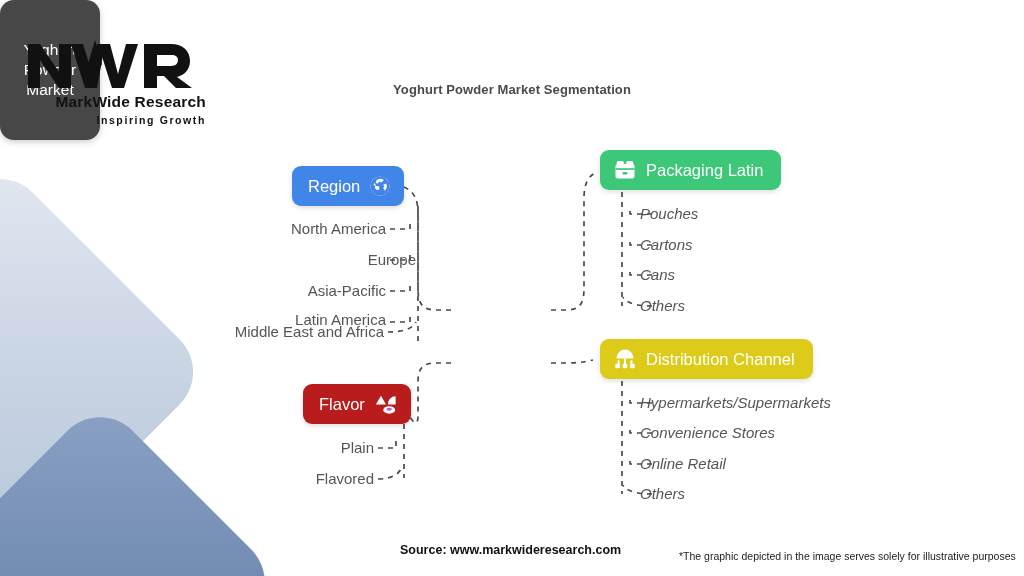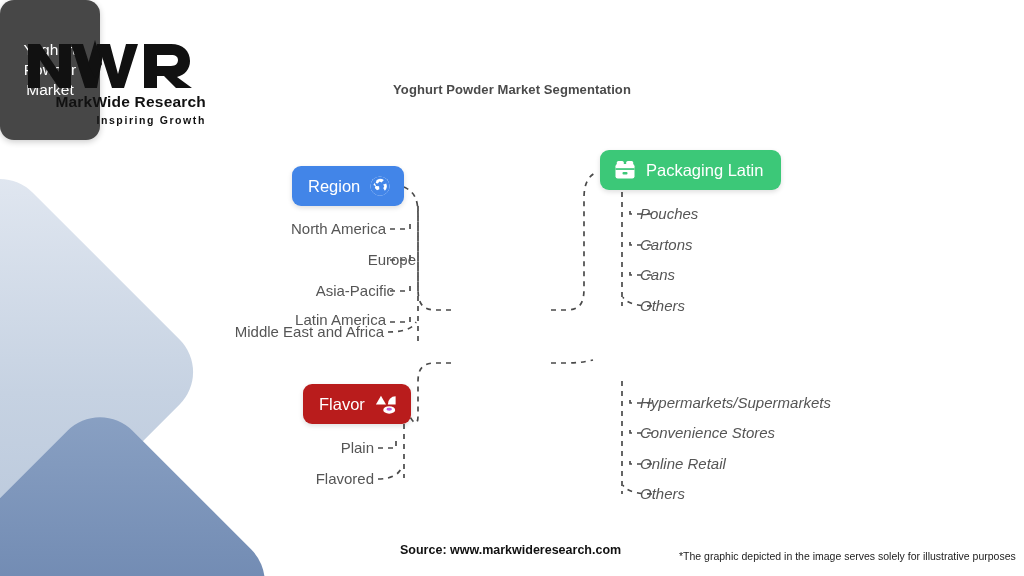--- a/index.html
+++ b/index.html
@@ -192,24 +192,39 @@
         <rect x="2.5" y="6" width="19" height="14.5" rx="2.2" fill="#fff"></rect>
         <rect x="3.8" y="3" width="7" height="4.5" rx="1.6" fill="#fff"></rect>
         <rect x="13.2" y="3" width="7" height="4.5" rx="1.6" fill="#fff"></rect>
         <rect x="2.5" y="10.2" width="19" height="1.7" fill="#3cc878"></rect>
         <rect x="9.5" y="14" width="5" height="2.4" rx="1" fill="#3cc878"></rect>
       </svg>
     </span>
     <span class="label">Packaging Latin</span>
   </div>
 
+  <div class="node" id="node-distribution">
+    <span class="ic">
+      <svg width="24" height="24" viewBox="0 0 24 24">
+        <path d="M12 2.5 A8.2 8.2 0 0 0 3.8 10.7 L20.2 10.7 A8.2 8.2 0 0 0 12 2.5 Z" fill="#fff"></path>
+        <rect x="3.5" y="9.3" width="17" height="2.3" rx="1.1" fill="#fff"></rect>
+        <rect x="11" y="11.8" width="2" height="5.2" fill="#fff"></rect>
+        <rect x="4.6" y="13.4" width="2" height="3.6" fill="#fff"></rect>
+        <rect x="17.4" y="13.4" width="2" height="3.6" fill="#fff"></rect>
+        <rect x="2.3" y="16.8" width="4.6" height="4.4" rx="1" fill="#fff"></rect>
+        <rect x="9.7" y="16.8" width="4.6" height="4.4" rx="1" fill="#fff"></rect>
+        <rect x="17.1" y="16.8" width="4.6" height="4.4" rx="1" fill="#fff"></rect>
+      </svg>
+    </span>
+    <span class="label">Distribution Channel</span>
+  </div>
 
   <div class="leaf left" style="left:0;top:220px;width:386px;">North America</div>
   <div class="leaf left" style="left:0;top:251px;width:386px;margin-left:30px;">Europe</div>
-  <div class="leaf left" style="left:8px;top:282px;width:386px;">Asia-Pacific</div>
+  <div class="leaf left" style="left:0;top:282px;width:386px;">Asia-Pacific</div>
   <div class="leaf left" style="left:0;top:311px;width:386px;">Latin America</div>
   <div class="leaf left" style="left:0;top:323px;width:384px;">Middle East and Africa</div>
 
   <div class="leaf left" style="left:0;top:439px;width:374px;">Plain</div>
   <div class="leaf left" style="left:0;top:470px;width:374px;">Flavored</div>
 
   <div class="leaf right" style="left:640px;top:205px;">Pouches</div>
   <div class="leaf right" style="left:640px;top:236px;">Cartons</div>
   <div class="leaf right" style="left:640px;top:266px;">Cans</div>
   <div class="leaf right" style="left:640px;top:297px;">Others</div>

